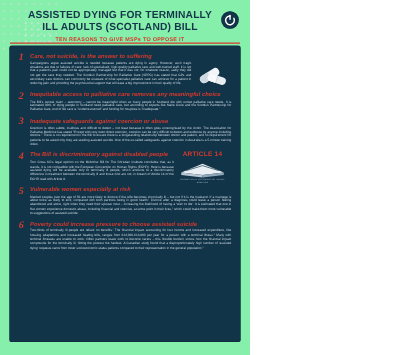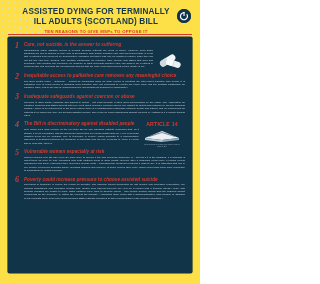--- a/index.html
+++ b/index.html
@@ -1,21 +1,21 @@
 <!DOCTYPE html>
 <html><head>
 <meta charset="utf-8">
 <style>
   html,body{margin:0;padding:0;}
   body{
     width:200px;height:284px;overflow:hidden;background:#ffffff;
     font-family:"Liberation Sans",sans-serif;
     -webkit-font-smoothing:antialiased;
   }
-  .page{position:relative;width:200px;height:284px;background:#fde047;overflow:hidden;}
+  .page{position:relative;width:200px;height:284px;background:#86efac;overflow:hidden;}
 
   
   .dots{position:absolute;pointer-events:none;opacity:.55;}
   .dots-tl{left:0;top:0;width:46px;height:42px;
     background-image:radial-gradient(#d8dade 0.8px, transparent 0.9px);
     background-size:6px 6px;}
   .dots-tr{left:18px;top:16px;width:26px;height:26px;
     background-image:radial-gradient(#e2e4e7 0.7px, transparent 0.8px);
     background-size:5px 5px;opacity:.7;}
 

